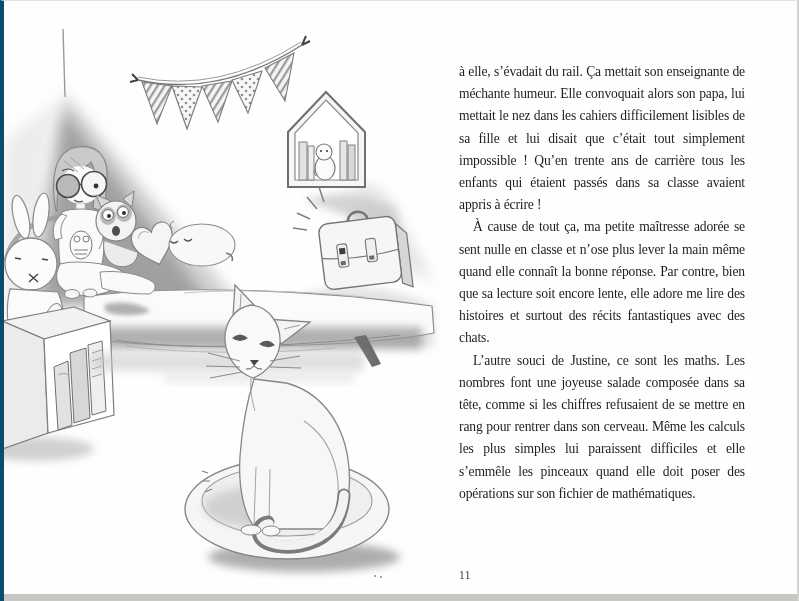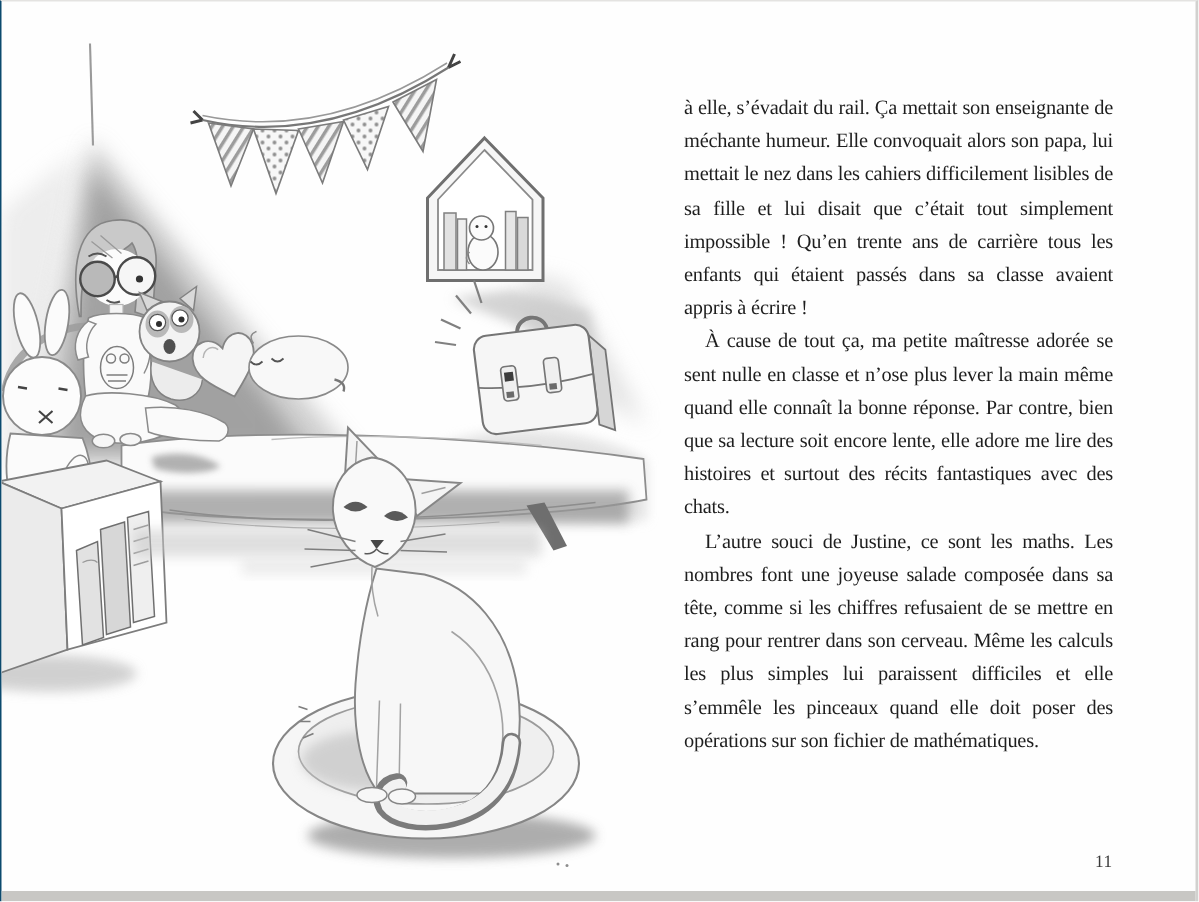--- a/index.html
+++ b/index.html
@@ -1,31 +1,31 @@
 <!DOCTYPE html>
 <html lang="fr"><head>
 <meta charset="utf-8">
 <style>
   html,body{margin:0;padding:0;background:#ffffff;}
   .frame{
     position:relative;width:799px;height:601px;overflow:hidden;
     background:#fefefe;box-sizing:border-box;
-    border-top:1px solid #e4e3e1;border-left:1px solid #0c4a6e;border-right:2px solid #d2d1cf;
+    border-top:1px solid #e4e3e1;border-left:4px solid #0c4a6e;border-right:2px solid #d2d1cf;
     font-family:"Liberation Serif","DejaVu Serif",serif;
   }
   .illustration{position:absolute;left:0;top:0;width:440px;height:594px;}
   .text-col{
     position:absolute;left:455px;top:60px;width:286px;
     font-size:13.6px;line-height:22.2px;letter-spacing:-0.15px;
     color:#1e1e1e;text-align:justify;hyphens:auto;
   }
   .text-col p{margin:0;text-indent:14px;}
   .text-col p.first{text-indent:0;}
   .page-num{
-    position:absolute;left:455px;top:568px;width:286px;text-align:right;
+    position:absolute;left:455px;top:568px;width:286px;text-align:left;
     font-size:11.5px;color:#3a3a3a;letter-spacing:0.5px;
   }
   .bottom-bar{position:absolute;left:0;bottom:0;width:799px;height:7px;background:#c8c7c4;}
 </style>
 </head>
 <body>
 
 <div class="frame">
 
   <svg class="illustration" viewBox="0 0 440 594" role="img" xmlns="http://www.w3.org/2000/svg" aria-label="Crayonné d’une chambre d’enfant : une fillette à lunettes rondes assise sur son lit entourée de peluches (chat, cœur, lapin), une guirlande de fanions et une étagère en forme de maison au mur, un cartable posé sur le lit, et un chat élancé assis sur un coussin rond au premier plan.">

